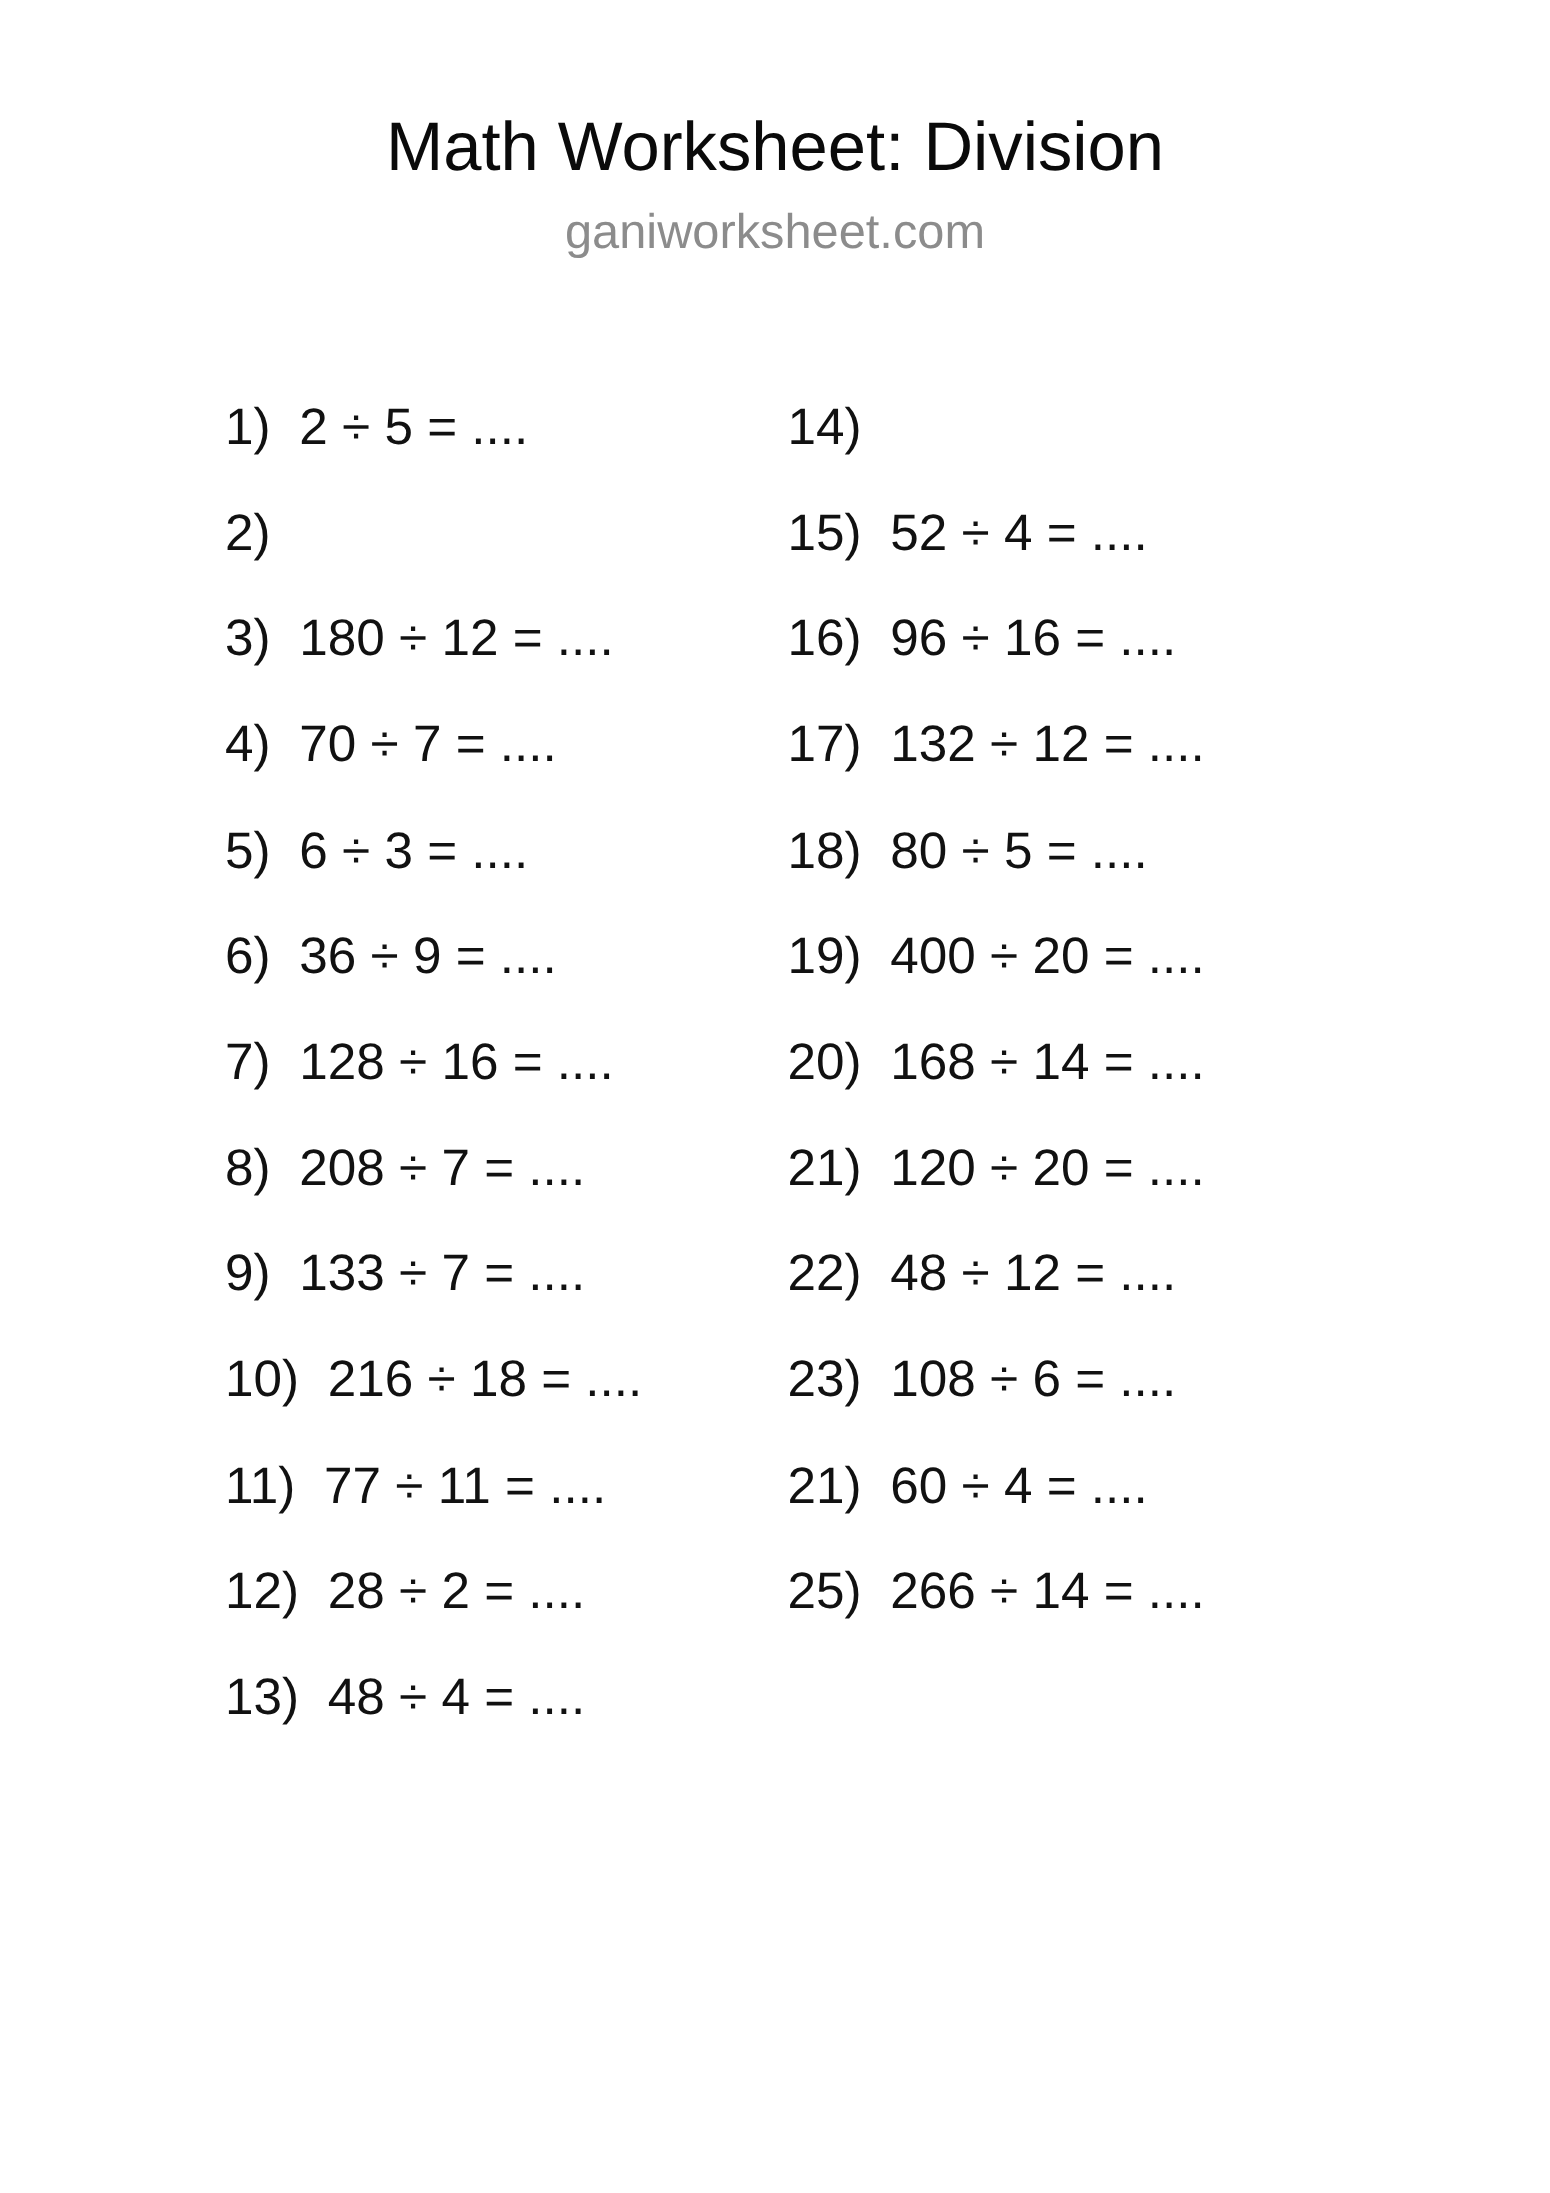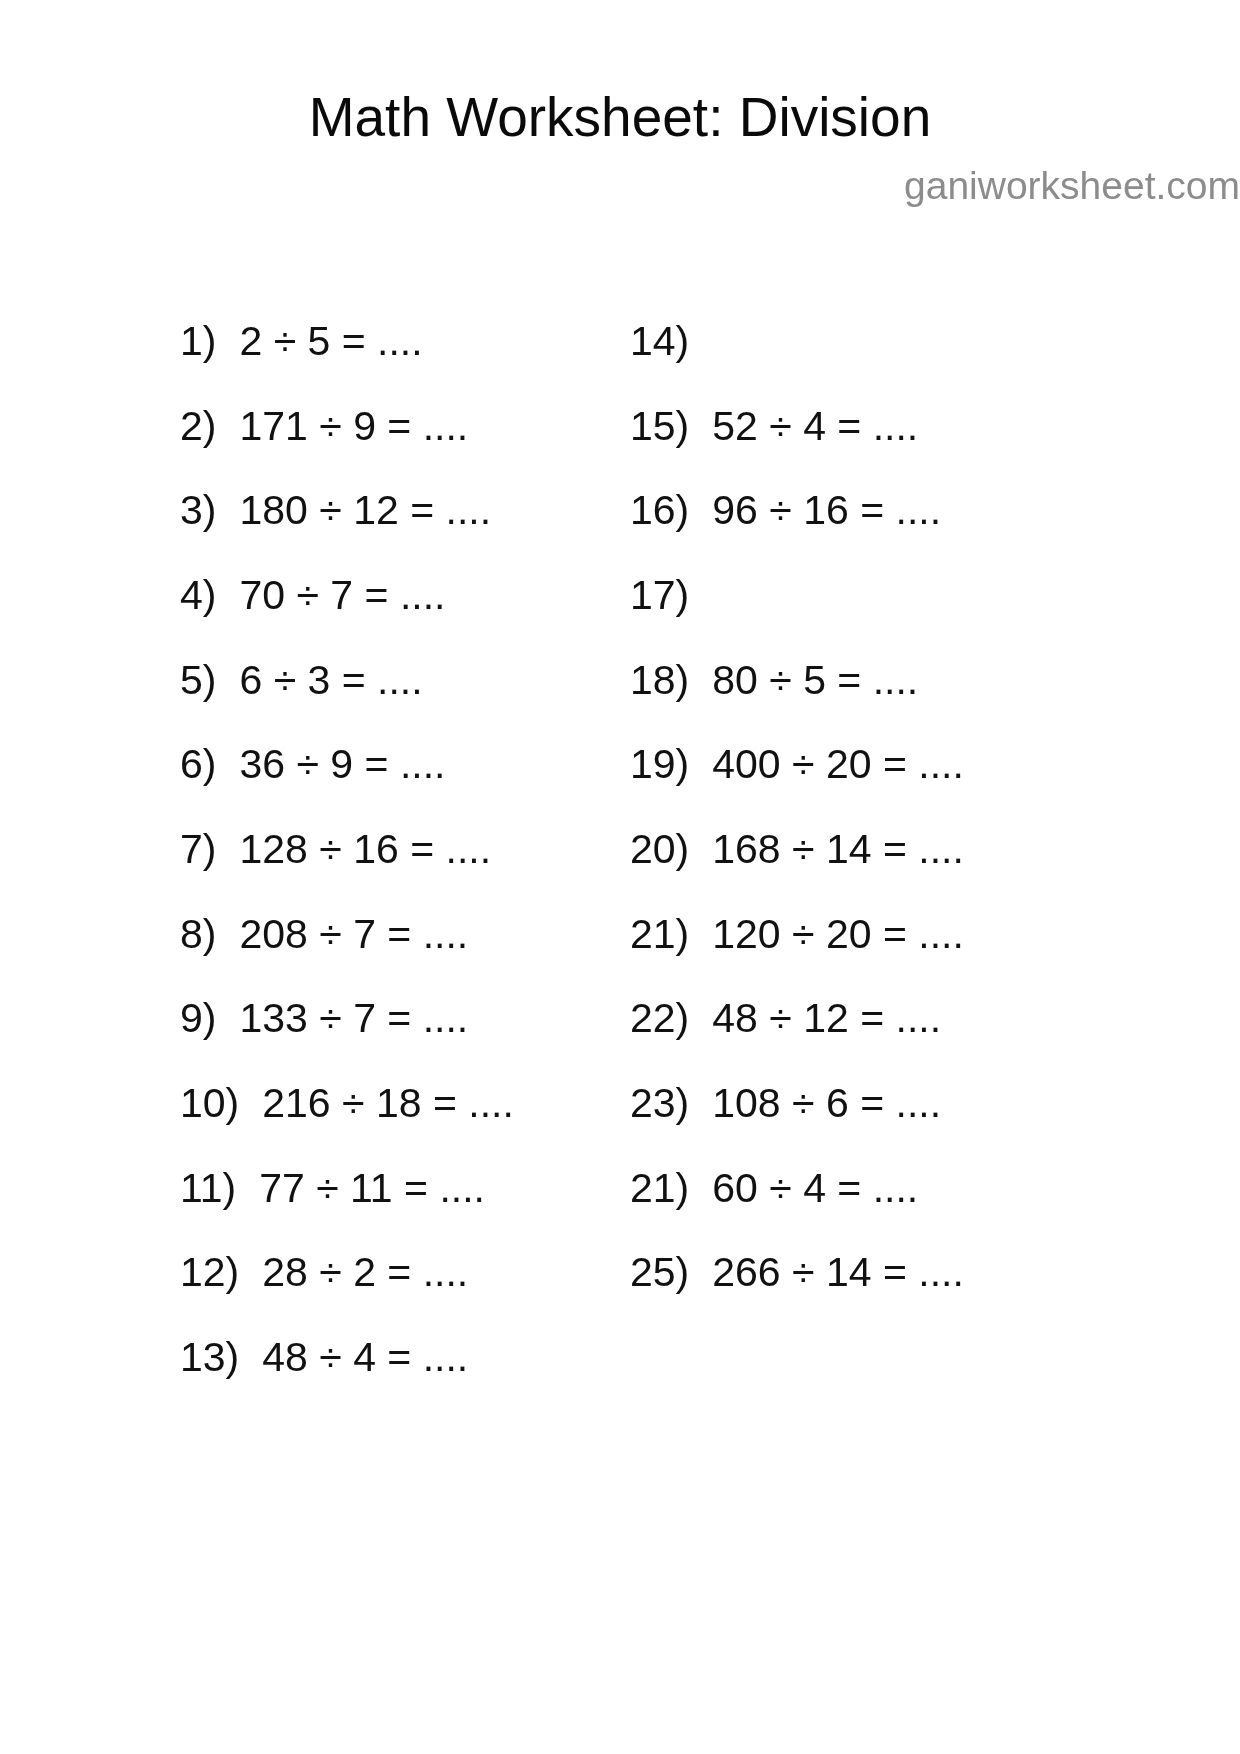--- a/index.html
+++ b/index.html
@@ -27,21 +27,21 @@
     font-size: 55px;
     font-weight: 400;
     line-height: 1.0;
     color: #0a0a0a;
   }
   .subtitle {
     position: absolute;
     top: 164px;
     left: 0;
     width: 100%;
-    text-align: right;
+    text-align: center;
     font-size: 39px;
     font-weight: 400;
     color: #8c8c8c;
   }
   .problems {
     position: absolute;
     top: 299px;
     left: 0;
     width: 100%;
   }
@@ -70,21 +70,20 @@
   <h1 class="title">Math Worksheet: Division</h1>
   <div class="subtitle">ganiworksheet.com</div>
   <div class="problems">
     <div class="col col-left">
         <div class="row">
           <span>1)</span>
           <span>2 ÷ 5 = ....</span>
         </div>
         <div class="row">
           <span>2)</span>
-          <span>171 ÷ 9 = ....</span>
         </div>
         <div class="row">
           <span>3)</span>
           <span>180 ÷ 12 = ....</span>
         </div>
         <div class="row">
           <span>4)</span>
           <span>70 ÷ 7 = ....</span>
         </div>
         <div class="row">
@@ -131,20 +130,21 @@
         <div class="row">
           <span>15)</span>
           <span>52 ÷ 4 = ....</span>
         </div>
         <div class="row">
           <span>16)</span>
           <span>96 ÷ 16 = ....</span>
         </div>
         <div class="row">
           <span>17)</span>
+          <span>132 ÷ 12 = ....</span>
         </div>
         <div class="row">
           <span>18)</span>
           <span>80 ÷ 5 = ....</span>
         </div>
         <div class="row">
           <span>19)</span>
           <span>400 ÷ 20 = ....</span>
         </div>
         <div class="row">

